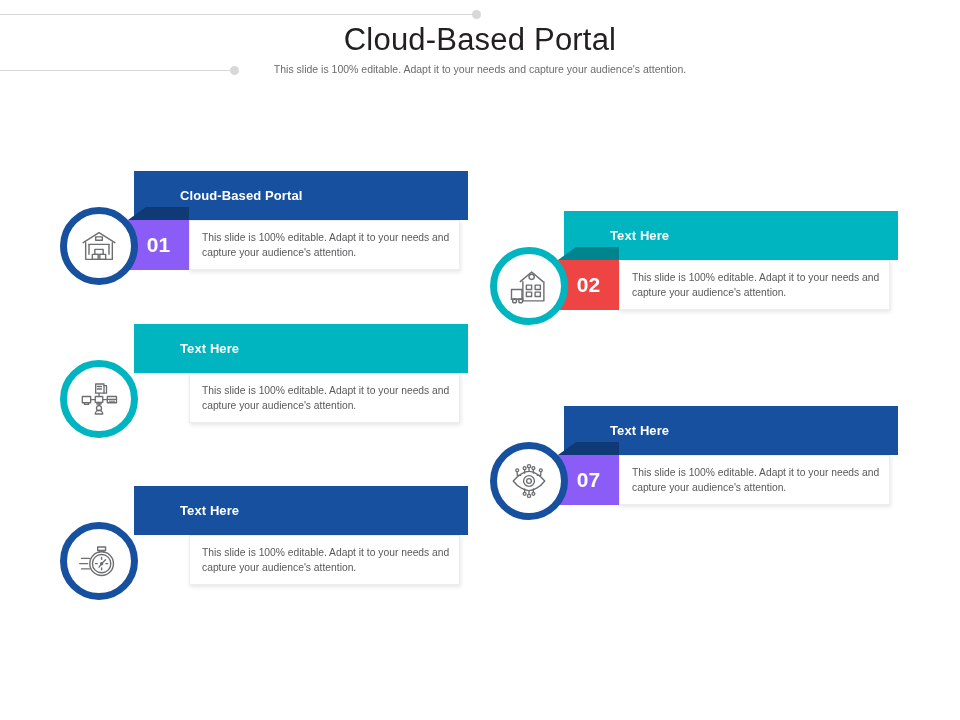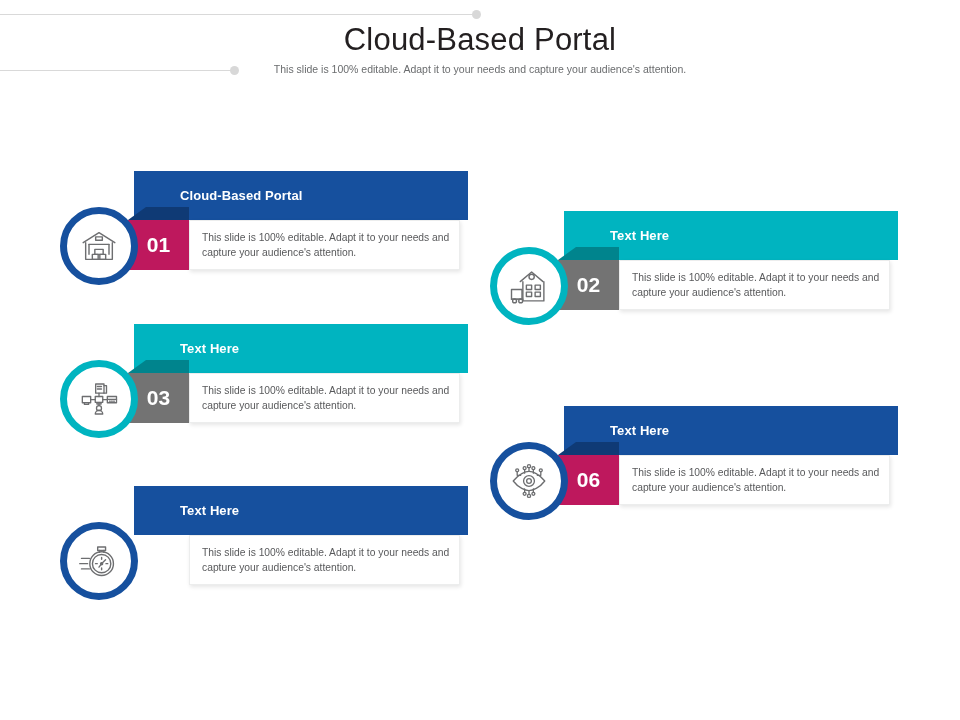--- a/index.html
+++ b/index.html
@@ -150,26 +150,26 @@
     box-sizing: border-box;
     display: flex;
     align-items: center;
     justify-content: center;
     z-index: 3;
   }
   .icon-ring svg { display: block; }
 
   
   .blue  .ribbon     { background: #16509e; }
-  .blue  .badge-main { background: #be185d; }
+  .blue  .badge-main { background: #8b5cf6; }
   .blue  .badge-fold { background: #0f3a75; clip-path: polygon(0 100%, 18px 0, 61px 0, 61px 100%); }
   .blue  .icon-ring  { border: 7px solid #16509e; }
 
   .teal  .ribbon     { background: #00b4c0; }
-  .teal  .badge-main { background: #737373; }
+  .teal  .badge-main { background: #ef4444; }
   .teal  .badge-fold { background: #00848d; clip-path: polygon(0 100%, 18px 0, 61px 0, 61px 100%); }
   .teal  .icon-ring  { border: 7px solid #00b4c0; }
 </style>
 </head>
 <body>
 
 <div class="deco-line" id="deco-line-top"></div>
 <div class="deco-dot" id="deco-dot-top"></div>
 <div class="deco-line" id="deco-line-sub"></div>
 <div class="deco-dot" id="deco-dot-sub"></div>
@@ -229,24 +229,20 @@
     </svg>
   </div>
 </div>
 
 <div class="row left teal" id="row-3">
   <div class="ribbon">
     <span class="ribbon-label">Text Here</span>
   </div>
   <div class="body-card">
     <span class="body-text">This slide is 100% editable. Adapt it to your needs and capture your audience's attention.</span>
-  </div>
-  <div class="badge">
-    <div class="badge-fold"></div>
-    <div class="badge-main">03</div>
   </div>
   <div class="icon-ring">
     <svg width="40" height="40" viewBox="0 0 48 48" fill="none" stroke="#6d6e70" stroke-width="1.6" stroke-linecap="round" stroke-linejoin="round">
       <rect x="20" y="6" width="10" height="11"></rect>
       <path d="M22 9 H27 M22 12 H27"></path>
       <path d="M30 8 h3 v9 h-3"></path>
       <rect x="19.5" y="21" width="9" height="7"></rect>
       <path d="M21.5 28 v2 h5 v-2"></path>
       <path d="M24 17 V21"></path>
       <rect x="4" y="21" width="10" height="7.5"></rect>
@@ -265,21 +261,21 @@
 
 <div class="row right blue" id="row-4">
   <div class="ribbon">
     <span class="ribbon-label">Text Here</span>
   </div>
   <div class="body-card">
     <span class="body-text">This slide is 100% editable. Adapt it to your needs and capture your audience's attention.</span>
   </div>
   <div class="badge">
     <div class="badge-fold"></div>
-    <div class="badge-main">06</div>
+    <div class="badge-main">07</div>
   </div>
   <div class="icon-ring">
     <svg width="42" height="42" viewBox="0 0 48 48" fill="none" stroke="#6d6e70" stroke-width="1.5" stroke-linecap="round" stroke-linejoin="round">
       <path d="M6 24 C12 16 20 13 24 13 C28 13 36 16 42 24 C36 32 28 35 24 35 C20 35 12 32 6 24 Z"></path>
       <circle cx="24" cy="24" r="6.2"></circle>
       <circle cx="24" cy="24" r="2.7"></circle>
       <path d="M24 13 V9"></path>
       <circle cx="24" cy="7" r="1.8"></circle>
       <path d="M19 15 V11 M29 15 V11"></path>
       <circle cx="19" cy="9.3" r="1.7"></circle>

